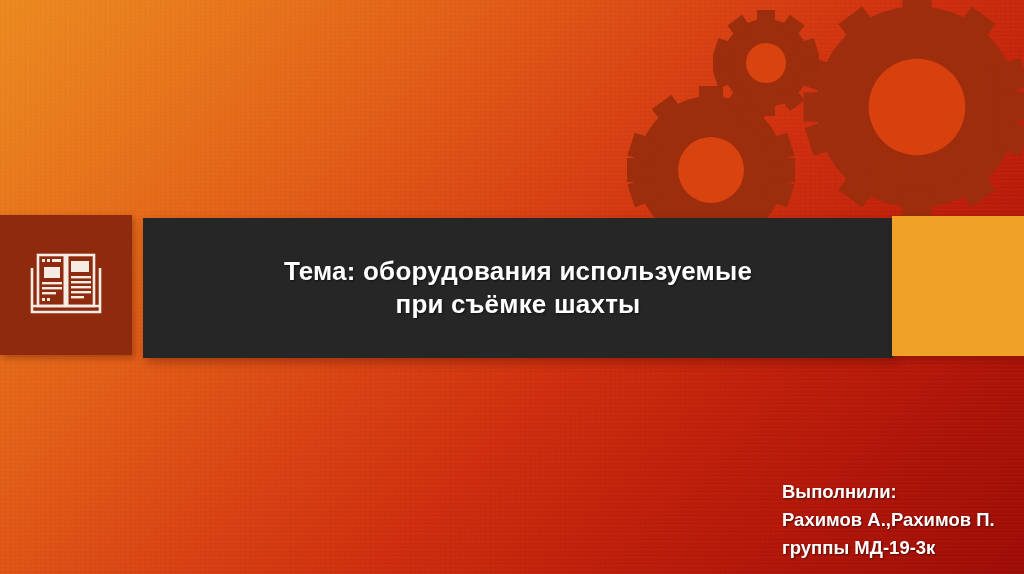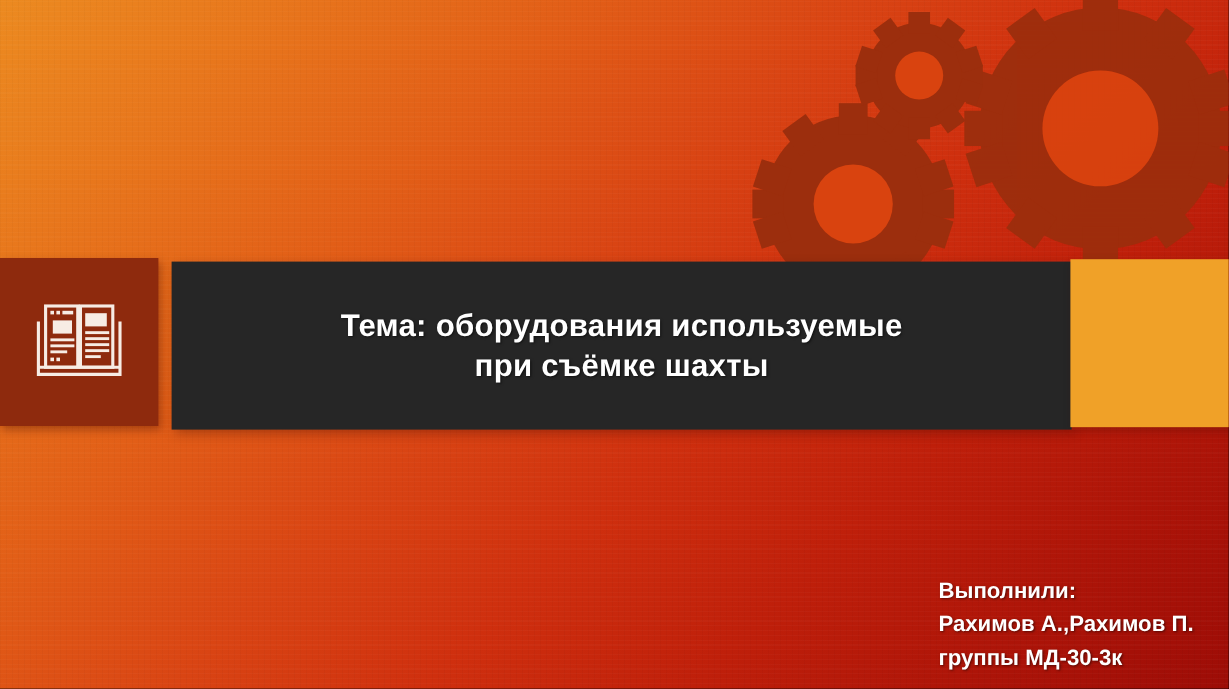--- a/index.html
+++ b/index.html
@@ -261,16 +261,16 @@
       <span>Тема: оборудования используемые</span><br>
       <span>при съёмке шахты</span>
     </div>
   </div>
 
   <div class="amber-block"></div>
 
   <div class="authors">
     <div>Выполнили:</div>
     <div>Рахимов А.,Рахимов П.</div>
-    <div>группы МД-30-3к</div>
+    <div>группы МД-19-3к</div>
   </div>
 
 </div>
 
 </body></html>

